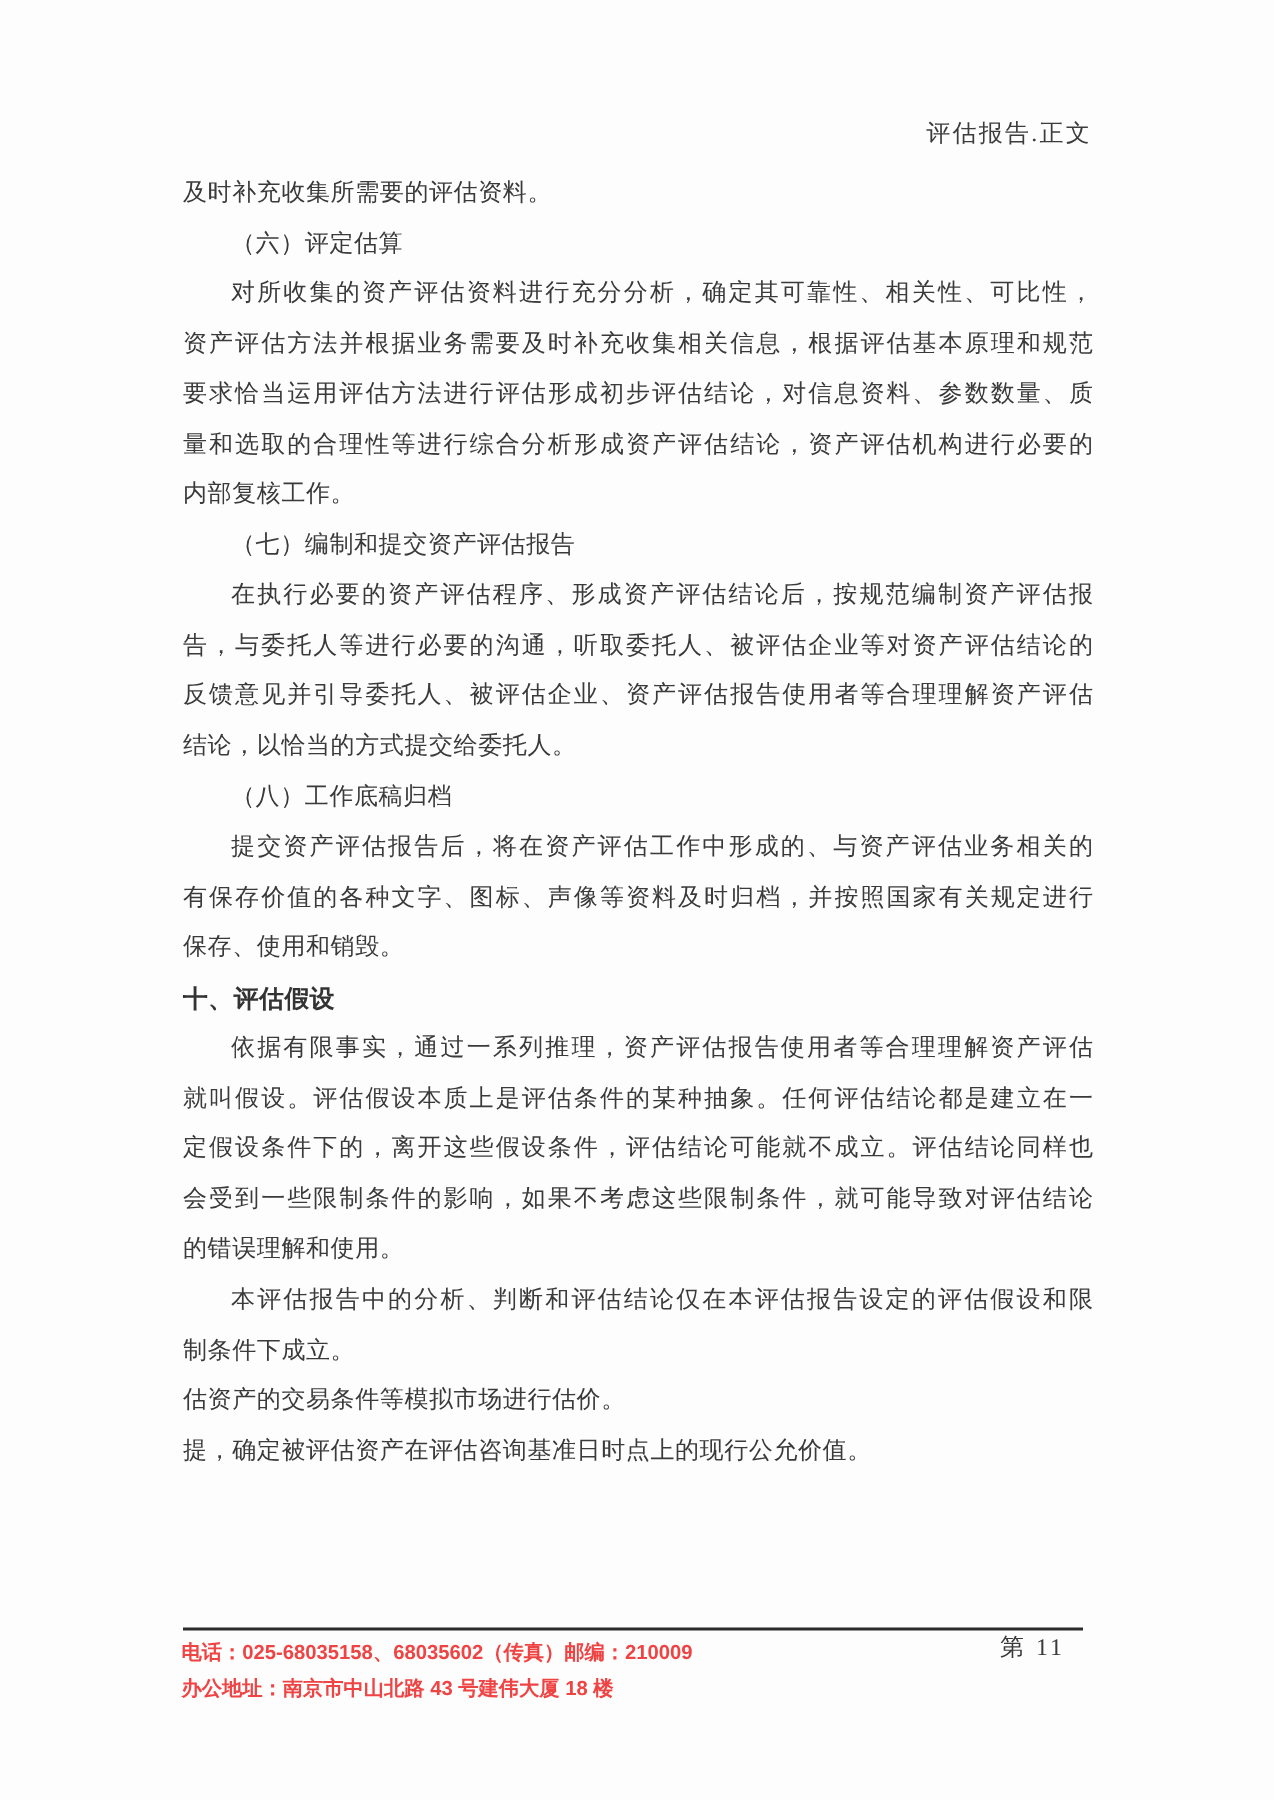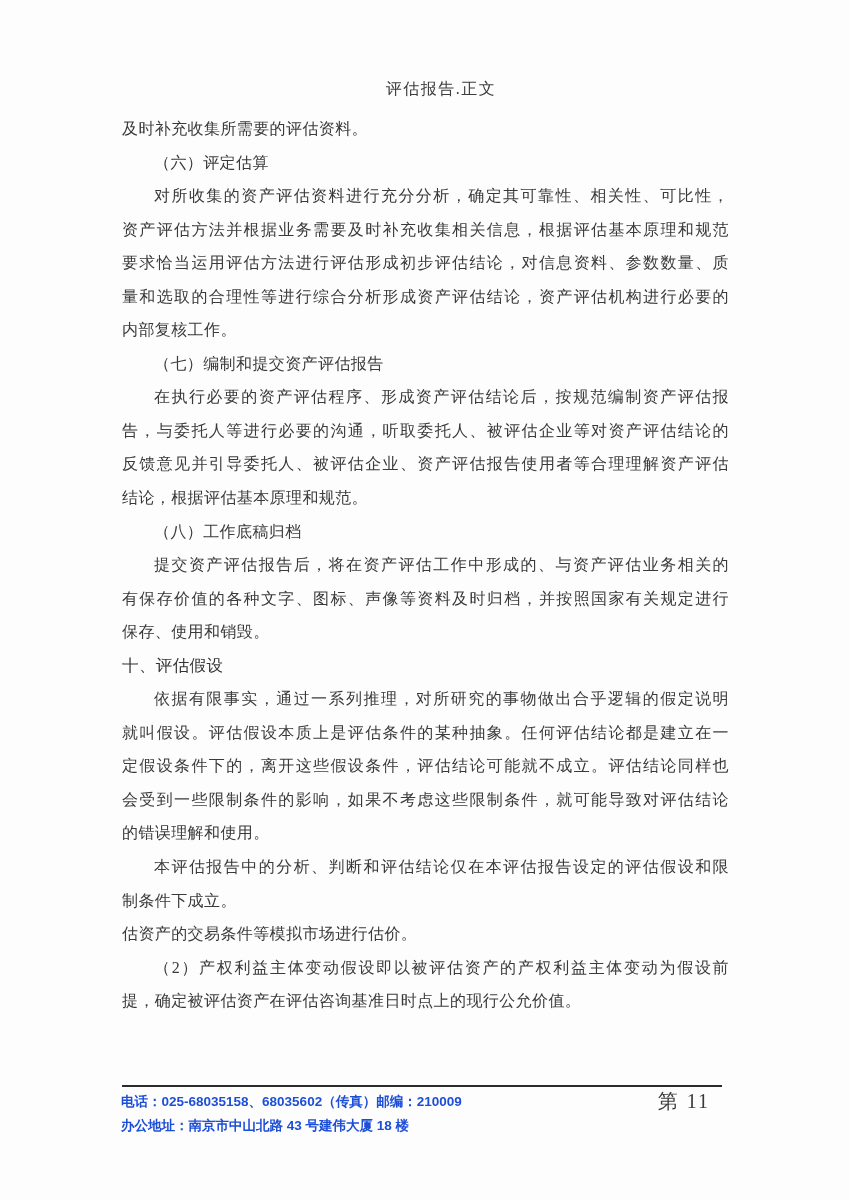--- a/index.html
+++ b/index.html
@@ -9,22 +9,22 @@
     font-family: "Liberation Serif", "DejaVu Serif", serif;
     overflow: hidden;
   }
   .page {
     position: absolute; left: 0; top: 0;
     width: 849px; height: 1200px;
     background: #fdfdfd;
   }
   .doc-title {
     position: absolute;
-    top: 79px; left: 138px; width: 606px;
-    text-align: center;
+    top: 79px; left: 122px; width: 606px;
+    text-align: right;
     font-size: 16px;
     letter-spacing: 1.5px;
     color: #3c3c3c;
   }
   .doc-body {
     position: absolute;
     top: 112px; left: 122px; width: 607px;
     font-size: 16px;
     color: #3a3a3a;
   }
@@ -34,46 +34,46 @@
     letter-spacing: 0.4px;
     text-align: left;
   }
   .just {
     text-align: justify;
     text-align-last: justify;
     text-justify: inter-character;
   }
   .indent { text-indent: 2em; }
   .bold {
-    font-weight: normal;
+    font-weight: bold;
     font-size: 16.5px;
     color: #333333;
   }
   .footer-divider {
     position: absolute;
     left: 122px; top: 1085px;
     width: 600px; height: 0;
     border-top: 2px solid #2b2b2b;
   }
   .footer-contact {
     position: absolute;
     left: 121px; top: 1090px;
     font-family: "Liberation Sans", "DejaVu Sans", sans-serif;
     font-weight: bold;
     font-size: 13.5px;
     line-height: 24px;
-    color: #1d4ed8;
+    color: #ef4444;
     white-space: nowrap;
   }
   .page-number {
     position: absolute;
     left: 600px; top: 1088px;
     width: 110px;
     text-align: right;
-    font-size: 20px;
+    font-size: 16px;
     letter-spacing: 2px;
     color: #3a3a3a;
   }
 </style>
 </head>
 <body>
 
 <div class="page">
 
   <div class="doc-title">评估报告.正文</div>
@@ -83,35 +83,34 @@
     <div class="line indent">（六）评定估算</div>
     <div class="line indent just">对所收集的资产评估资料进行充分分析，确定其可靠性、相关性、可比性，</div>
     <div class="line just">资产评估方法并根据业务需要及时补充收集相关信息，根据评估基本原理和规范</div>
     <div class="line just">要求恰当运用评估方法进行评估形成初步评估结论，对信息资料、参数数量、质</div>
     <div class="line just">量和选取的合理性等进行综合分析形成资产评估结论，资产评估机构进行必要的</div>
     <div class="line">内部复核工作。</div>
     <div class="line indent">（七）编制和提交资产评估报告</div>
     <div class="line indent just">在执行必要的资产评估程序、形成资产评估结论后，按规范编制资产评估报</div>
     <div class="line just">告，与委托人等进行必要的沟通，听取委托人、被评估企业等对资产评估结论的</div>
     <div class="line just">反馈意见并引导委托人、被评估企业、资产评估报告使用者等合理理解资产评估</div>
-    <div class="line">结论，根据评估基本原理和规范。</div>
+    <div class="line">结论，以恰当的方式提交给委托人。</div>
     <div class="line indent">（八）工作底稿归档</div>
     <div class="line indent just">提交资产评估报告后，将在资产评估工作中形成的、与资产评估业务相关的</div>
     <div class="line just">有保存价值的各种文字、图标、声像等资料及时归档，并按照国家有关规定进行</div>
     <div class="line">保存、使用和销毁。</div>
     <div class="line bold">十、评估假设</div>
-    <div class="line indent just">依据有限事实，通过一系列推理，对所研究的事物做出合乎逻辑的假定说明</div>
+    <div class="line indent just">依据有限事实，通过一系列推理，资产评估报告使用者等合理理解资产评估</div>
     <div class="line just">就叫假设。评估假设本质上是评估条件的某种抽象。任何评估结论都是建立在一</div>
     <div class="line just">定假设条件下的，离开这些假设条件，评估结论可能就不成立。评估结论同样也</div>
     <div class="line just">会受到一些限制条件的影响，如果不考虑这些限制条件，就可能导致对评估结论</div>
     <div class="line">的错误理解和使用。</div>
     <div class="line indent just">本评估报告中的分析、判断和评估结论仅在本评估报告设定的评估假设和限</div>
     <div class="line">制条件下成立。</div>
     <div class="line">估资产的交易条件等模拟市场进行估价。</div>
-    <div class="line indent just">（2）产权利益主体变动假设即以被评估资产的产权利益主体变动为假设前</div>
     <div class="line">提，确定被评估资产在评估咨询基准日时点上的现行公允价值。</div>
   </div>
 
   <div class="footer-divider"></div>
 
   <div class="footer-contact">
     <div>电话：025-68035158、68035602（传真）邮编：210009</div>
     <div>办公地址：南京市中山北路 43 号建伟大厦 18 楼</div>
   </div>
 

